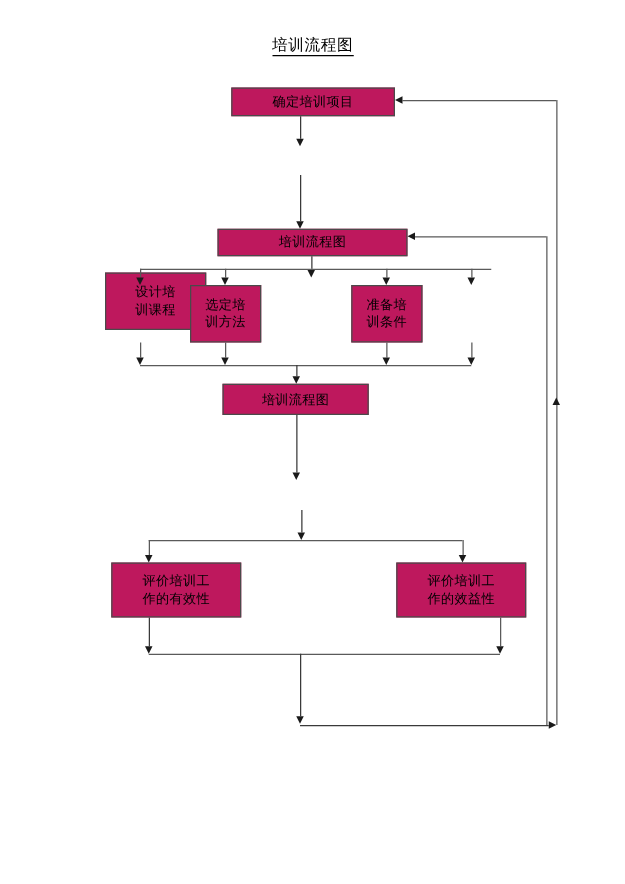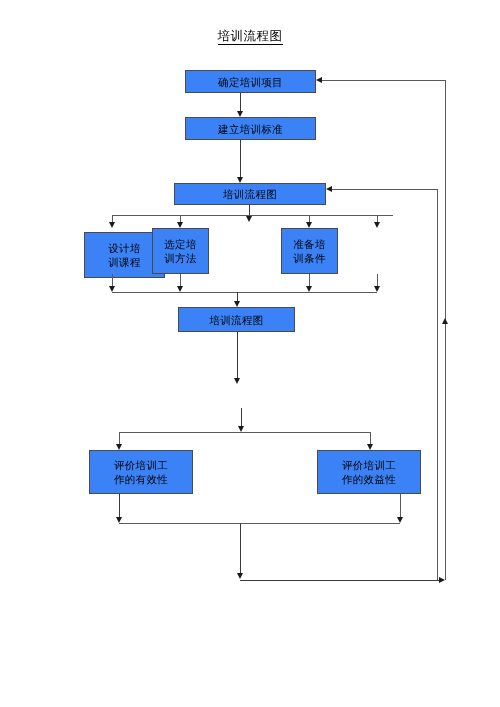--- a/index.html
+++ b/index.html
@@ -28,21 +28,21 @@
     letter-spacing: 0.5px;
   }
   #title span {
     border-bottom: 1px solid #000;
     padding-bottom: 1px;
   }
   .node {
     position: absolute;
     box-sizing: border-box;
     border: 1px solid #4a4a4a;
-    background: #3b82f6;
+    background: #be185d;
     color: #000000;
     font-size: 10.5px;
     line-height: 14px;
     display: flex;
     align-items: center;
     justify-content: center;
     text-align: center;
     letter-spacing: 0.3px;
   }
   .node .txt {
@@ -94,29 +94,26 @@
 <div id="page">
 
   <div id="title">
     <span>培训流程图</span>
   </div>
 
   <div class="node" style="left:185px; top:70px; width:131px; height:23px;">
     <span class="txt">确定培训项目</span>
   </div>
 
-  <div class="node" style="left:185px; top:117px; width:131px; height:23px;">
-    <span class="txt">建立培训标准</span>
-  </div>
 
   <div class="node" style="left:174px; top:183px; width:152px; height:22px;">
     <span class="txt">培训流程图</span>
   </div>
 
-  <div class="node" style="left:84px; top:232px; width:81px; height:46px;">
+  <div class="node" style="left:84px; top:218px; width:81px; height:46px;">
     <span class="txt">设计培
 训课程</span>
   </div>
 
   <div class="node" style="left:281px; top:228px; width:57px; height:46px;">
     <span class="txt">准备培
 训条件</span>
   </div>
 
   <div class="node" style="left:152px; top:228px; width:57px; height:46px;">

